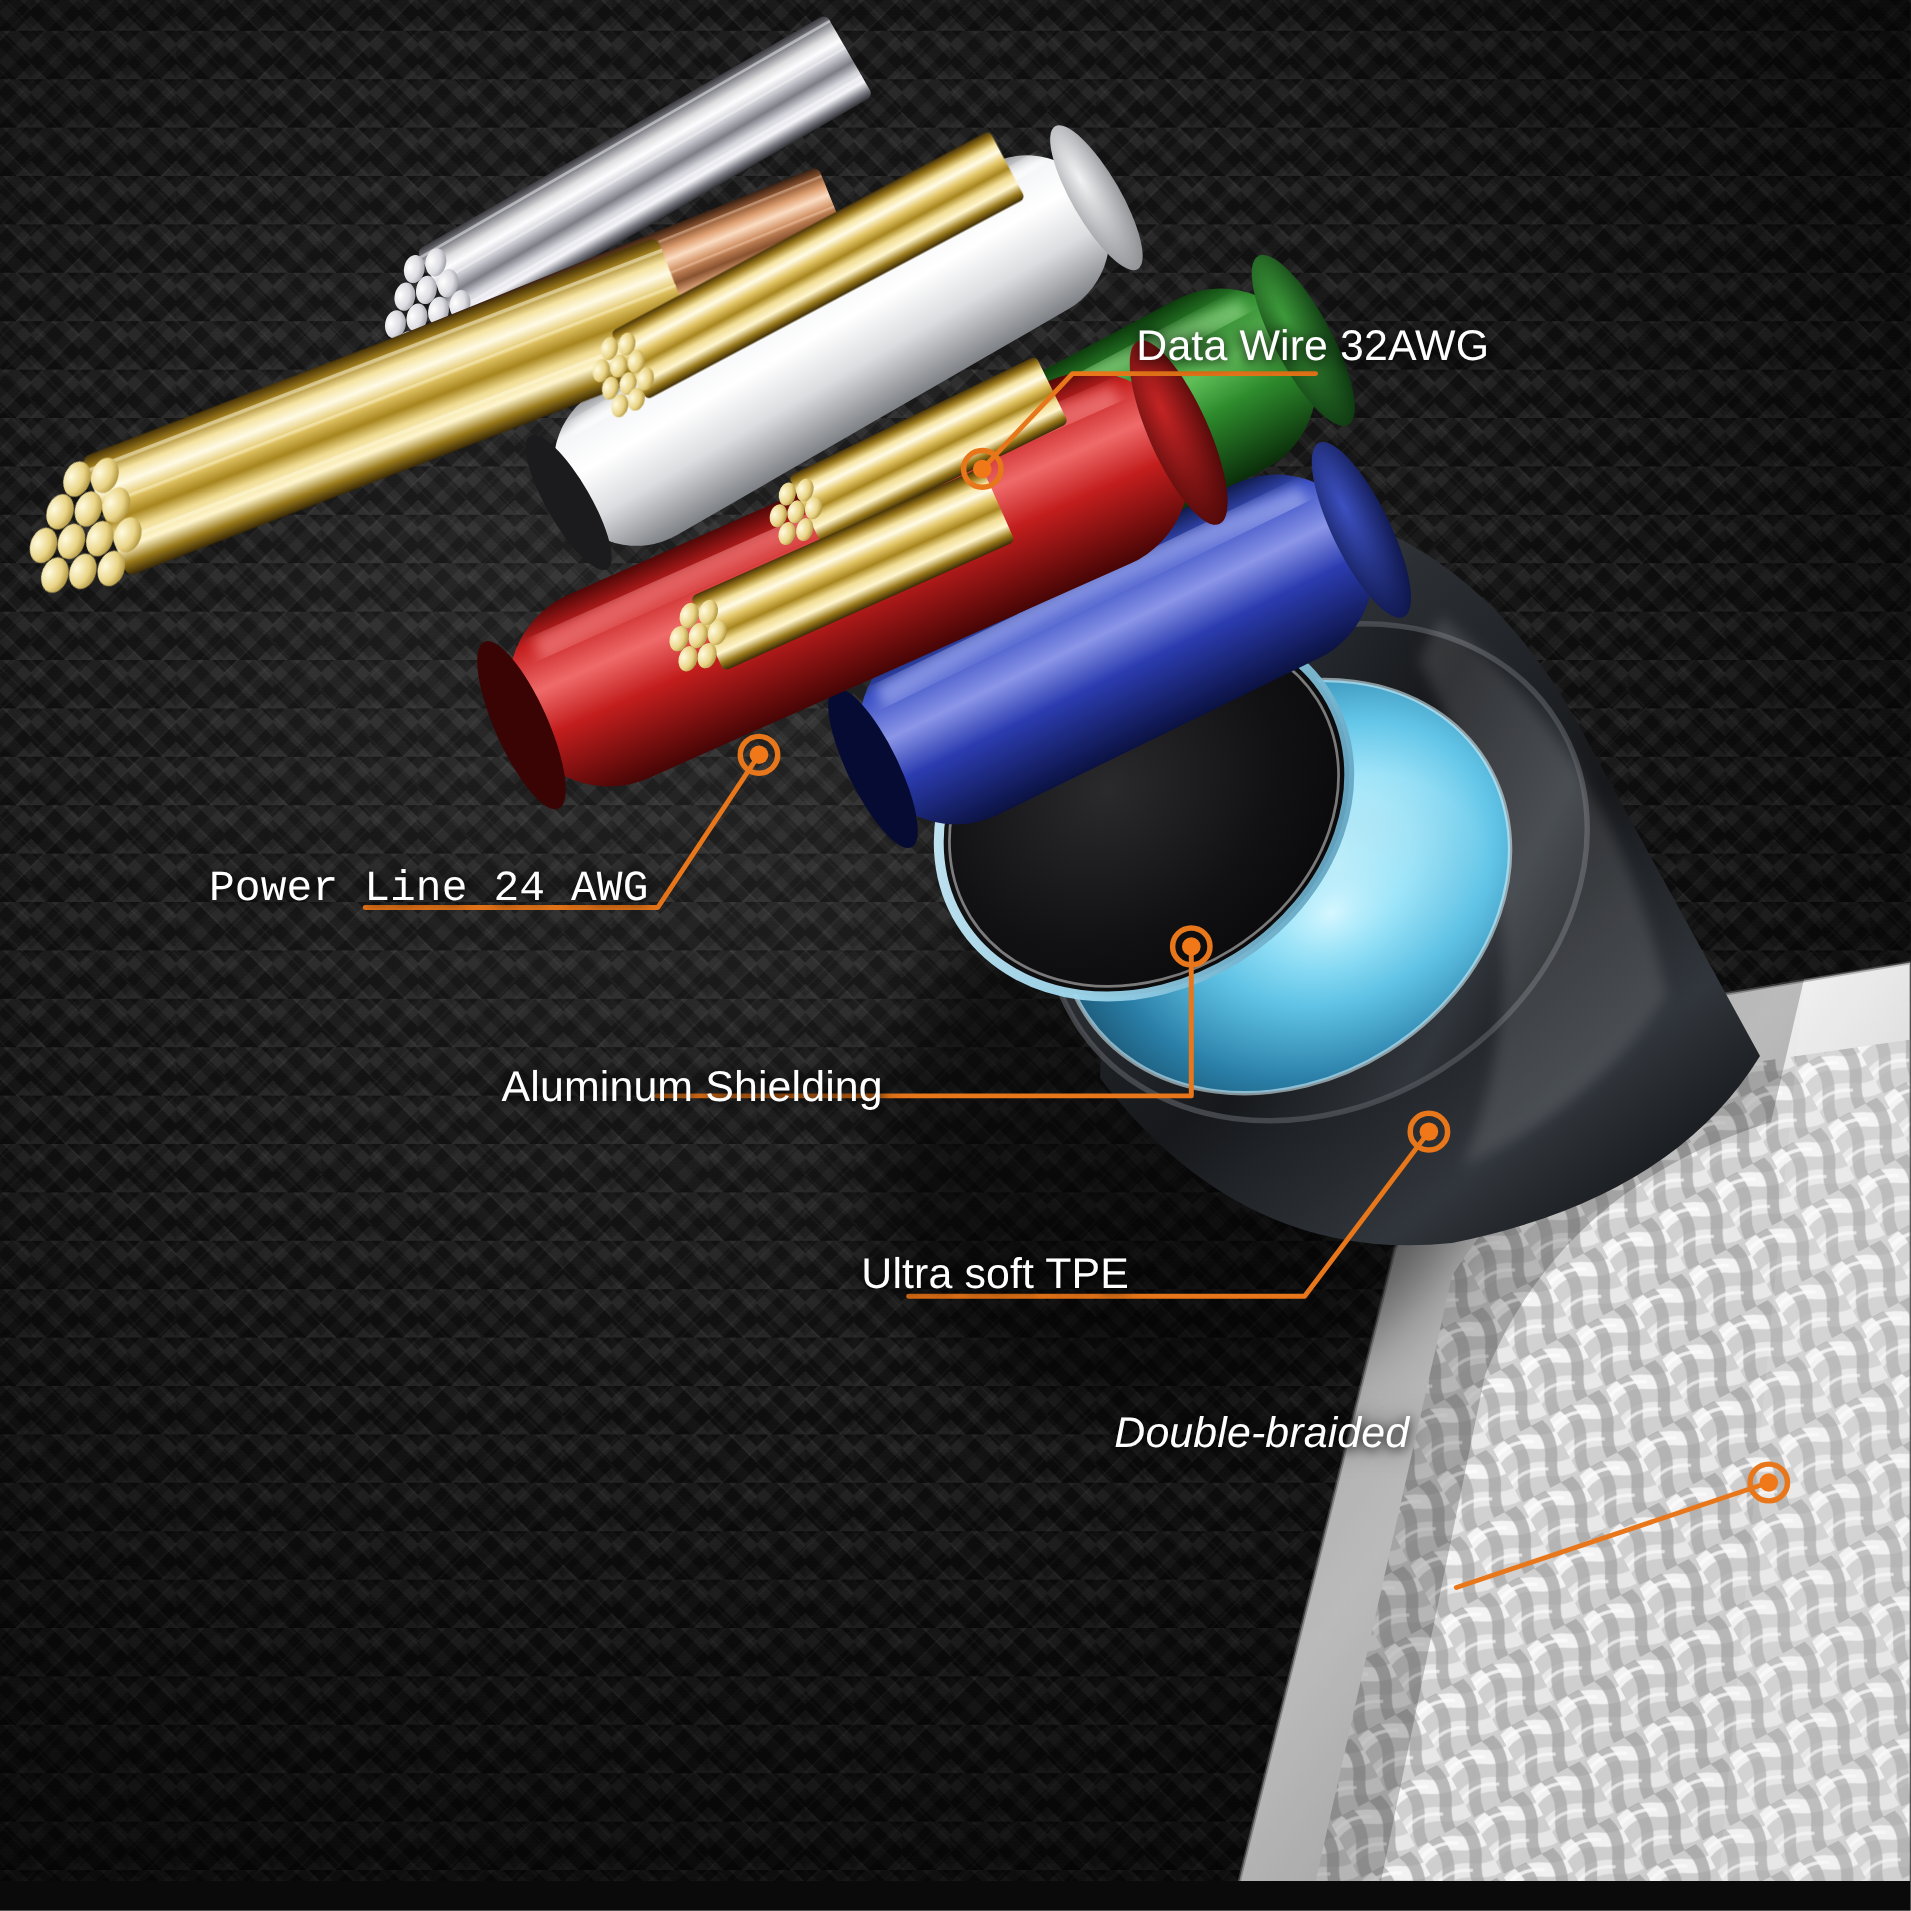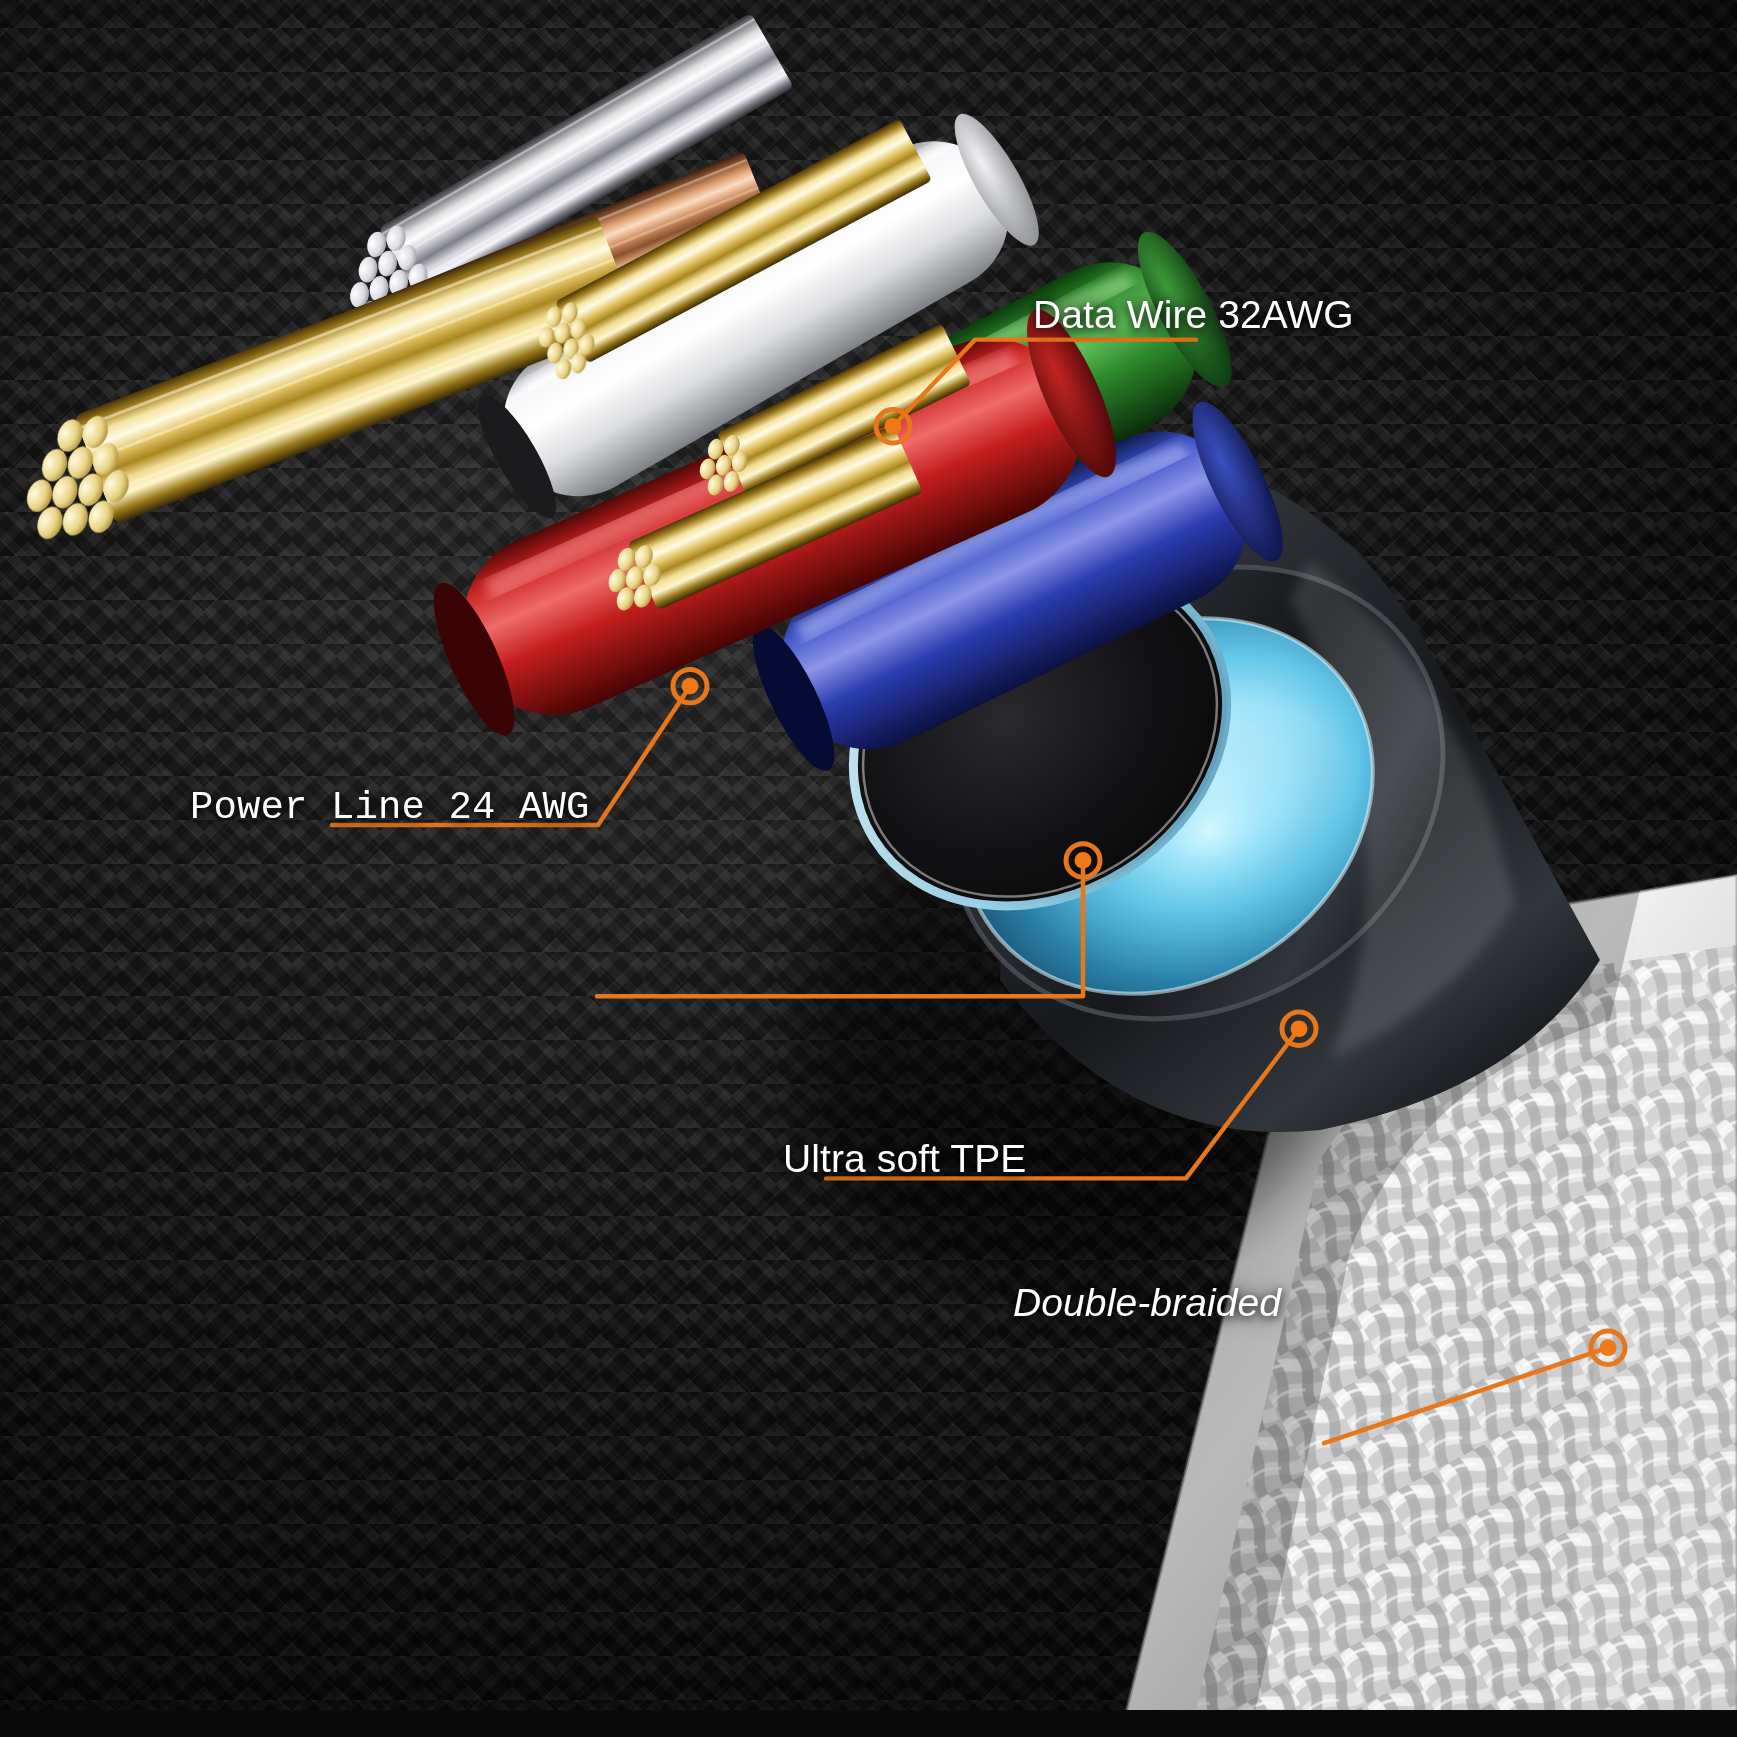--- a/index.html
+++ b/index.html
@@ -479,19 +479,20 @@
           <circle cx="1608" cy="1369" r="17" fill="none" stroke="#E8761A" stroke-width="5"></circle>
           <circle cx="1608" cy="1369" r="8.5" fill="#F07818"></circle>
         </g>
       </g>
     </svg>
 
     <div class="lbl" style="left:1033px; top:293px;">Data Wire 32AWG</div>
 
     <div class="lbl" style="left:190px; top:786px;font-family:Liberation Mono, monospace;">Power Line 24 AWG</div>
 
+    <div class="lbl" style="left:456px; top:967px;">Aluminum Shielding</div>
 
     <div class="lbl" style="left:783px; top:1137px;text-align:center;">Ultra soft TPE</div>
 
     <div class="lbl" style="left:1013px; top:1281px;font-style:italic;">Double-braided</div>
   </div>
 
 </div>
 
 </body></html>

